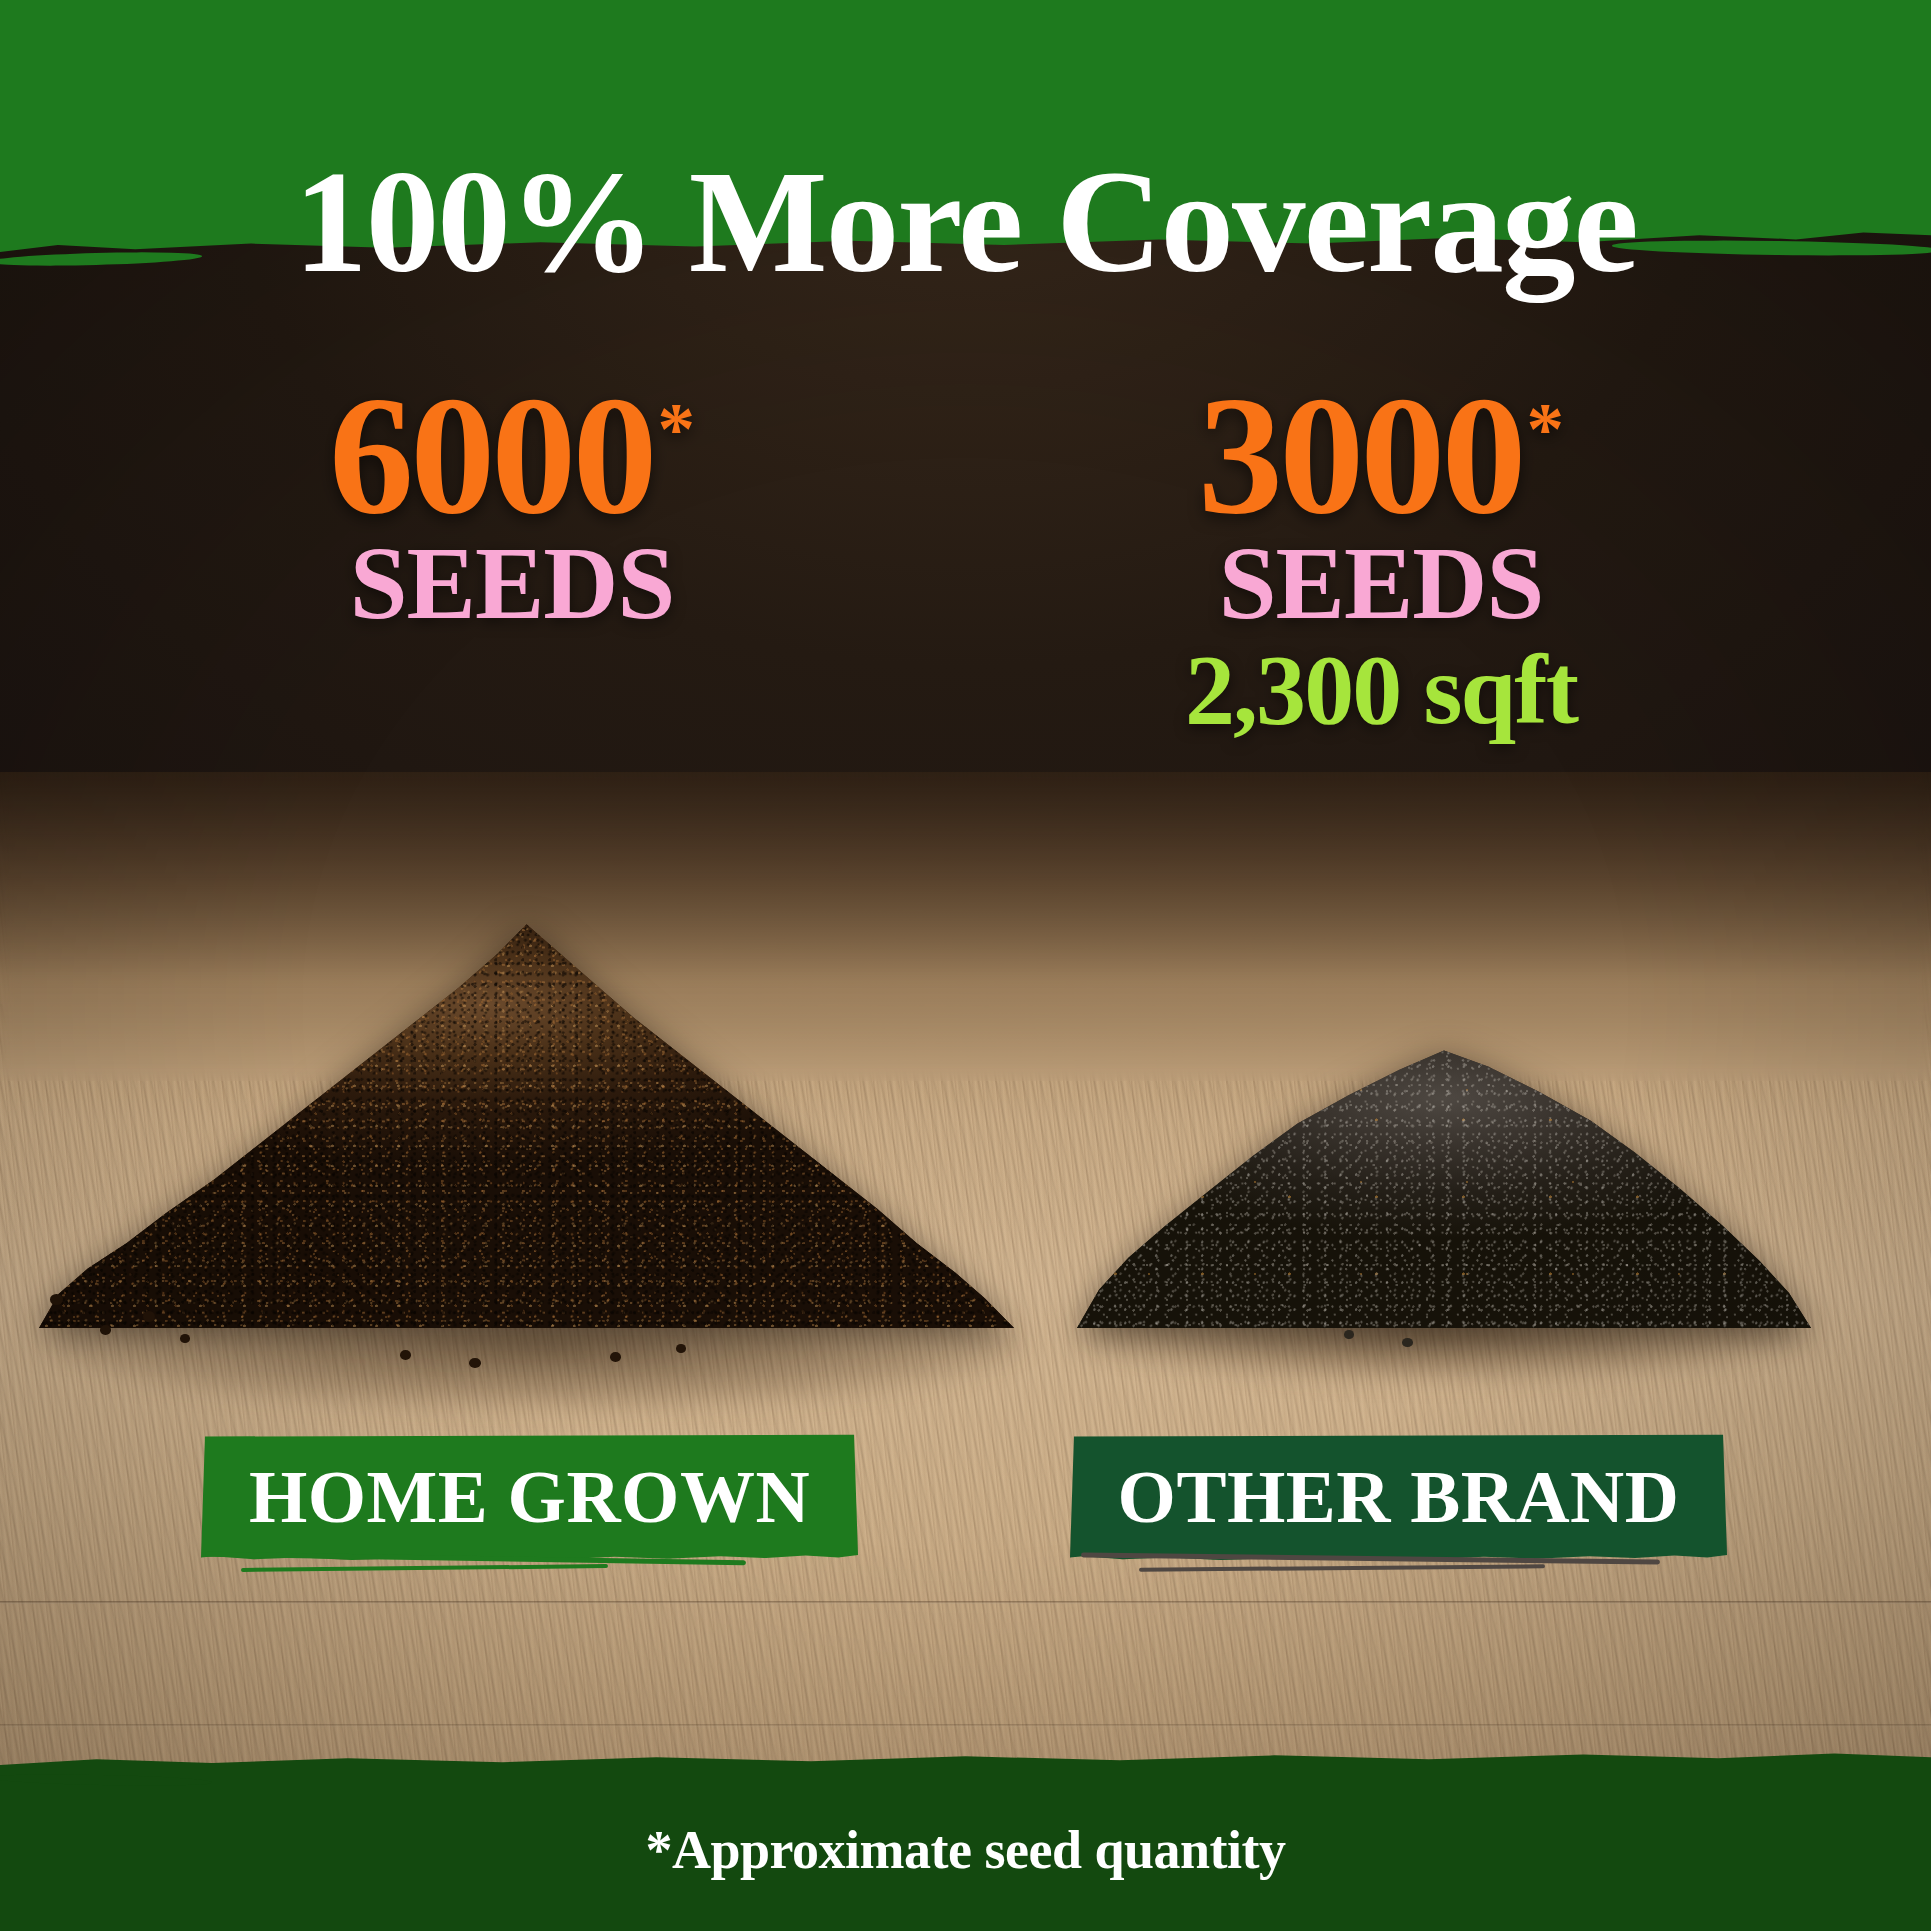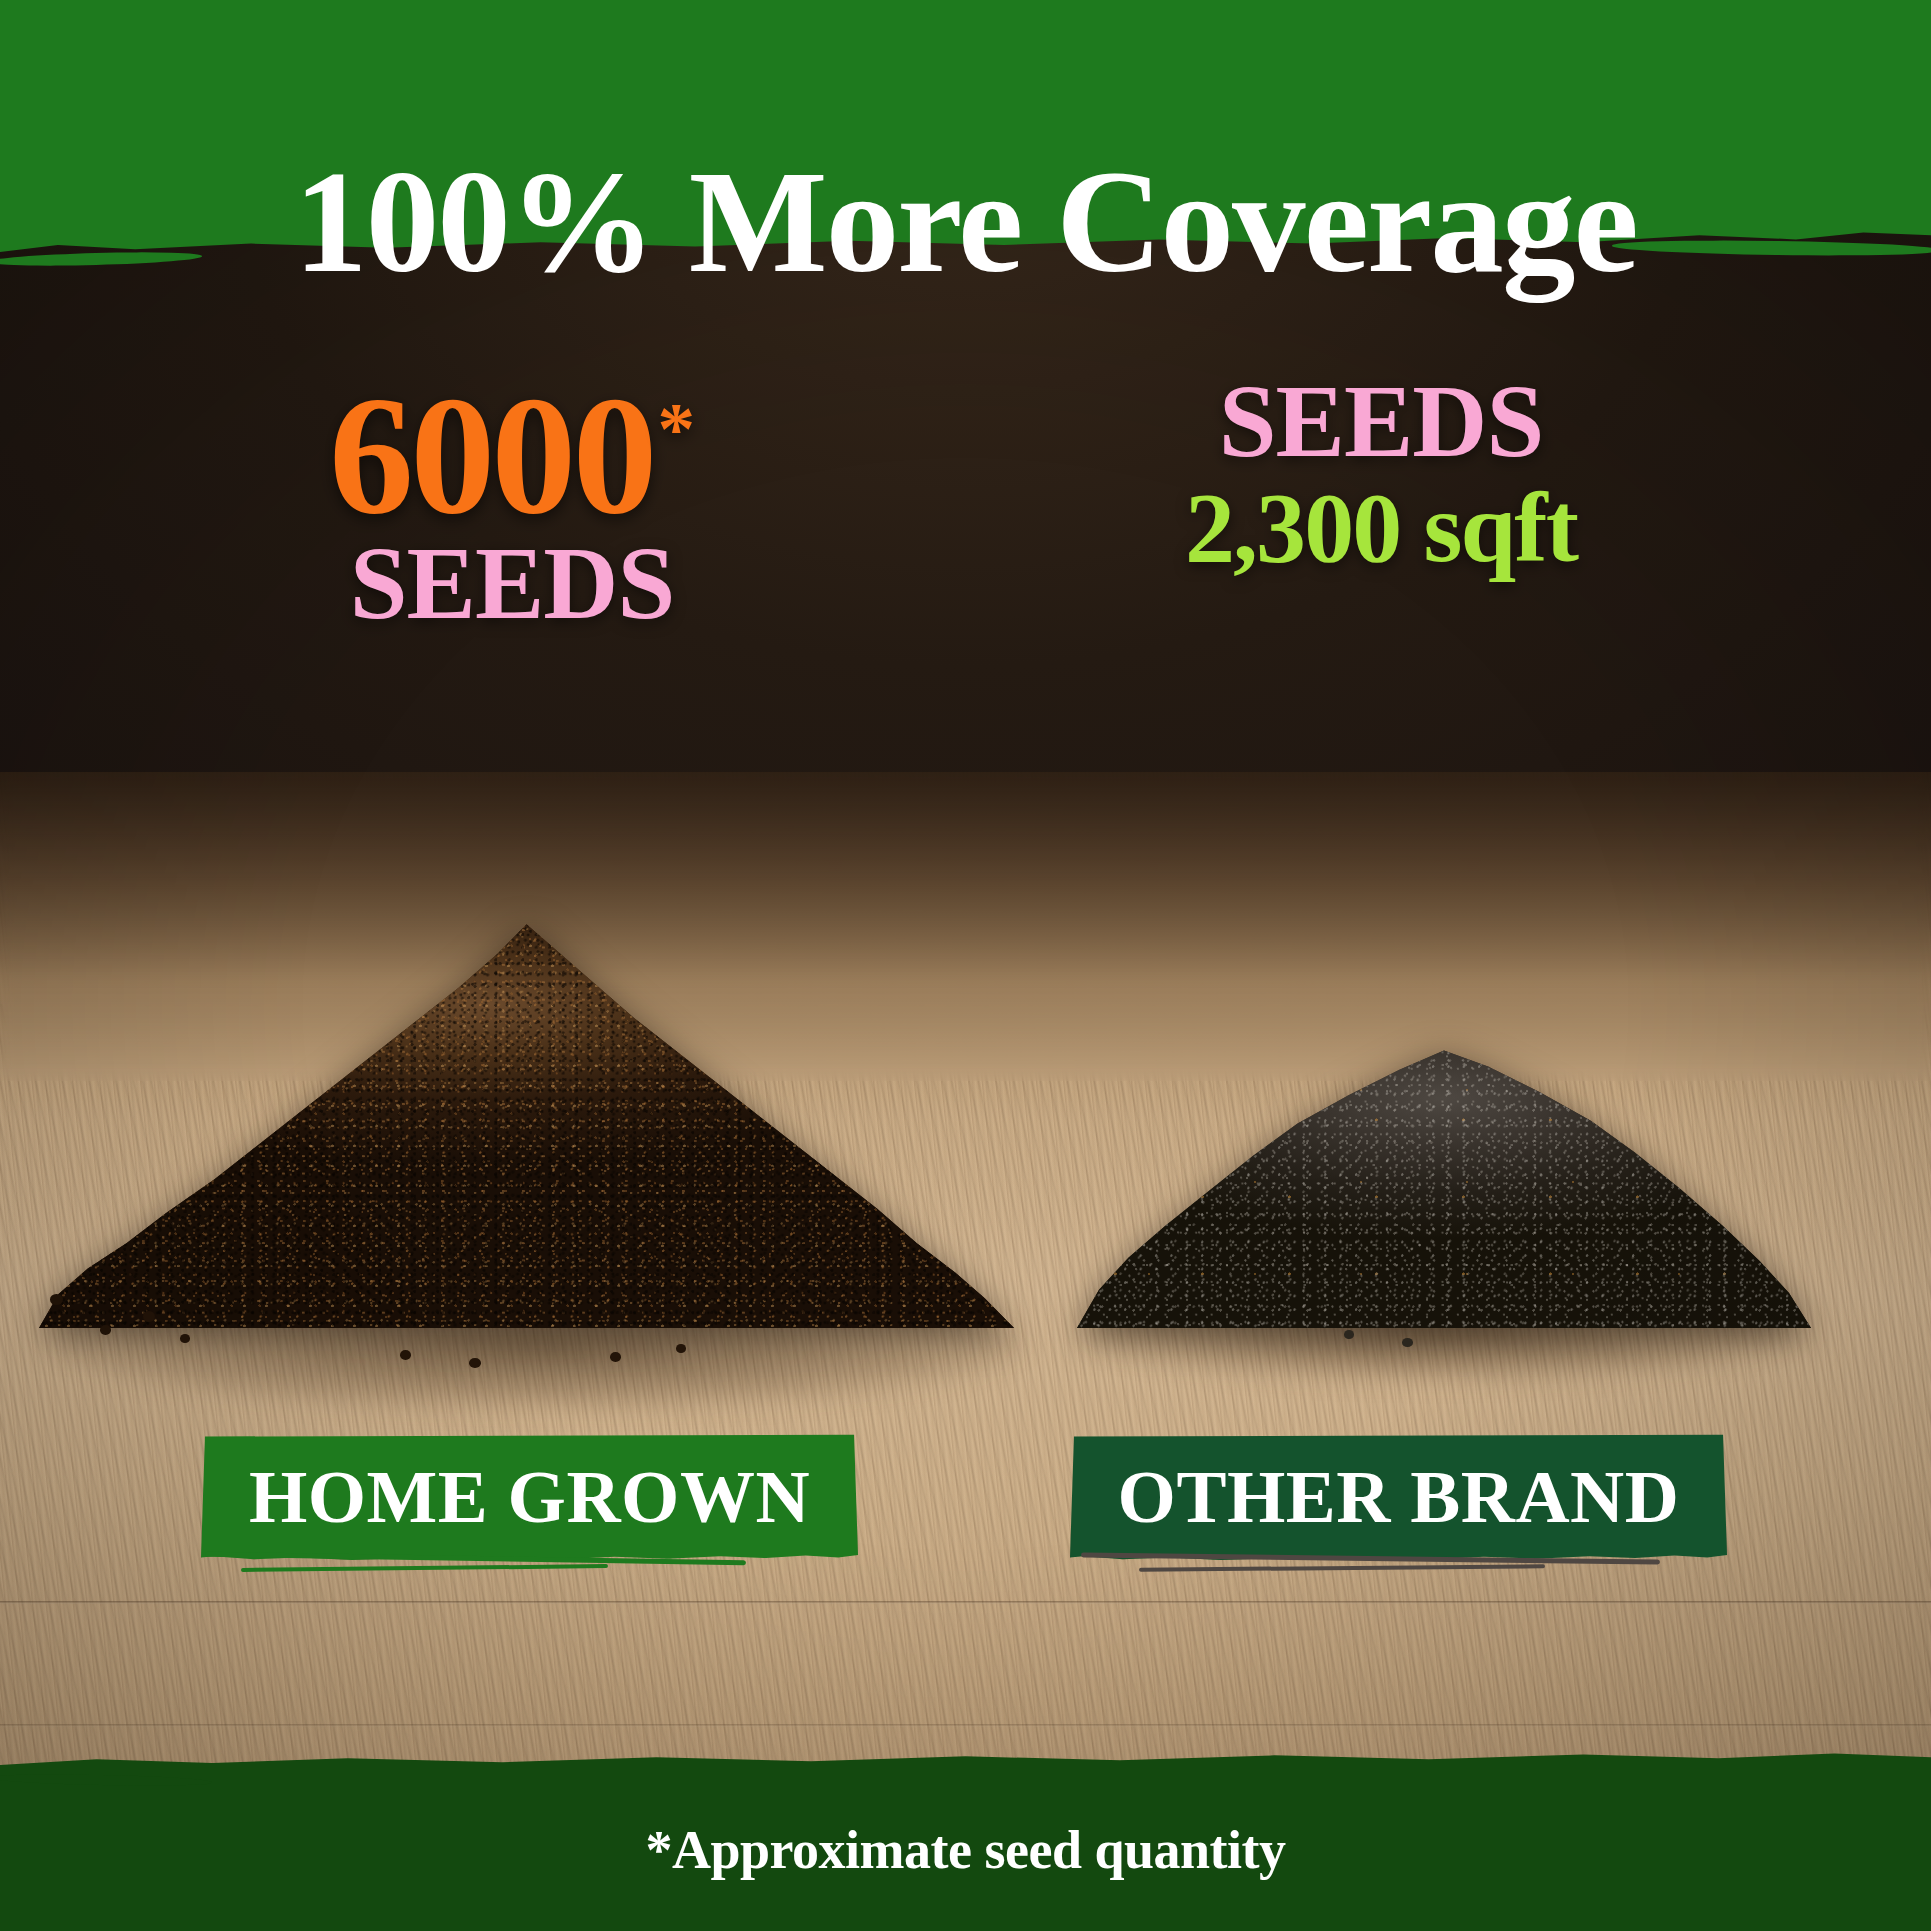--- a/index.html
+++ b/index.html
@@ -356,20 +356,21 @@
   <div class="banner-stroke" style="left:-9.7px; top:253px; width:212px; height:11.6px; transform:rotate(-1.5deg); background:#1e7a1e;"></div>
   <div class="banner-stroke" style="left:1612px; top:241px; width:328px; height:13.5px; transform:rotate(0.8deg); background:#1e7a1e;"></div>
   <h1 class="top-title">100% More Coverage</h1>
 
   <div class="stat-col left">
     <span class="stat-number"><span>6000</span><span class="ast">*</span></span>
     <span class="stat-seeds">SEEDS</span>
   </div>
 
   <div class="stat-col right">
+    <span class="stat-number"><span>3000</span><span class="ast">*</span></span>
     <span class="stat-seeds">SEEDS</span>
     <span class="stat-area">2,300 sqft</span>
   </div>
 
   <div class="badge badge-home">
     <span class="badge-text">HOME GROWN</span>
   </div>
   <div class="badge-edge" style="left:205px; top:1556px; width:541px; background:#1e7a1e; transform:rotate(0.9deg);"></div>
   <div class="badge-edge" style="left:241px; top:1566px; width:367px; background:#1e7a1e; transform:rotate(-0.6deg); height:3.9px;"></div>
 

